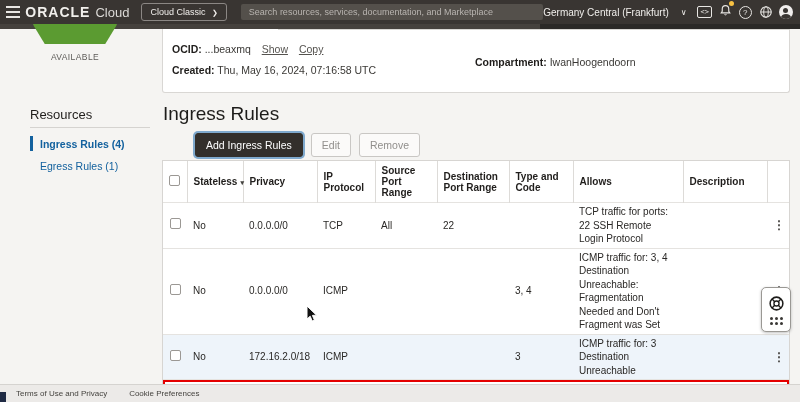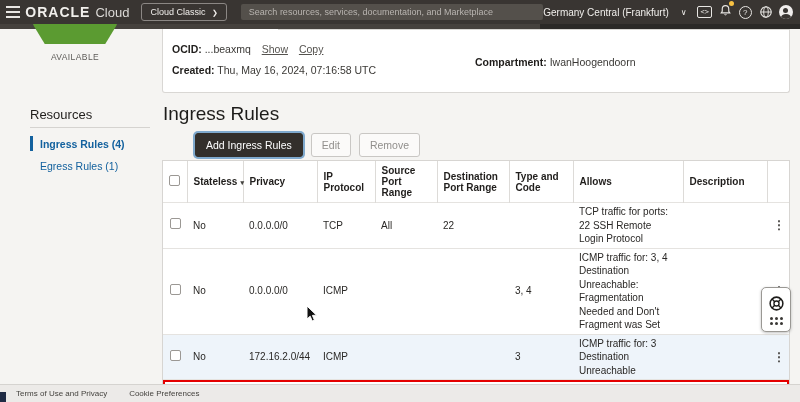--- a/index.html
+++ b/index.html
@@ -253,21 +253,21 @@
           <td></td>
           <td></td>
           <td>3, 4</td>
           <td>ICMP traffic for: 3, 4 Destination Unreachable: Fragmentation Needed and Don't Fragment was Set</td>
           <td></td>
           <td class="kebab">⋮</td>
         </tr>
         <tr class="hover-row" style="height:31px;">
           <td style="text-align:center;"><span class="cb"></span></td>
           <td>No</td>
-          <td>172.16.2.0/44</td>
+          <td>172.16.2.0/18</td>
           <td>ICMP</td>
           <td></td>
           <td></td>
           <td>3</td>
           <td>ICMP traffic for: 3 Destination Unreachable</td>
           <td></td>
           <td class="kebab">⋮</td>
         </tr>
         <tr class="hl" style="height:28px;">
           <td style="text-align:center;"><span class="cb"></span></td>

